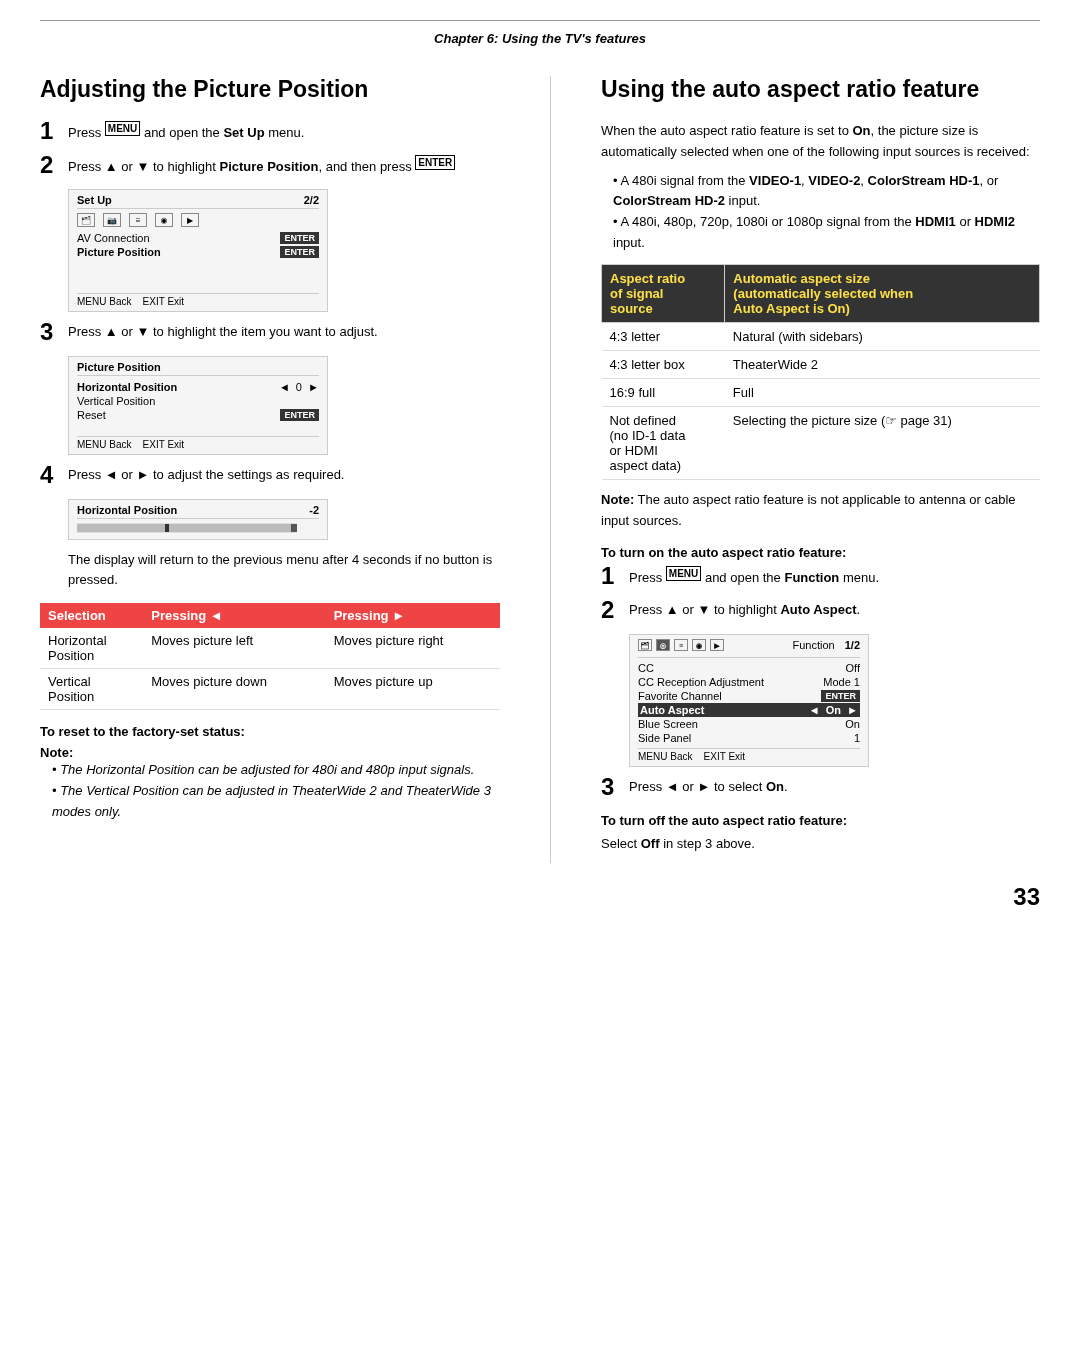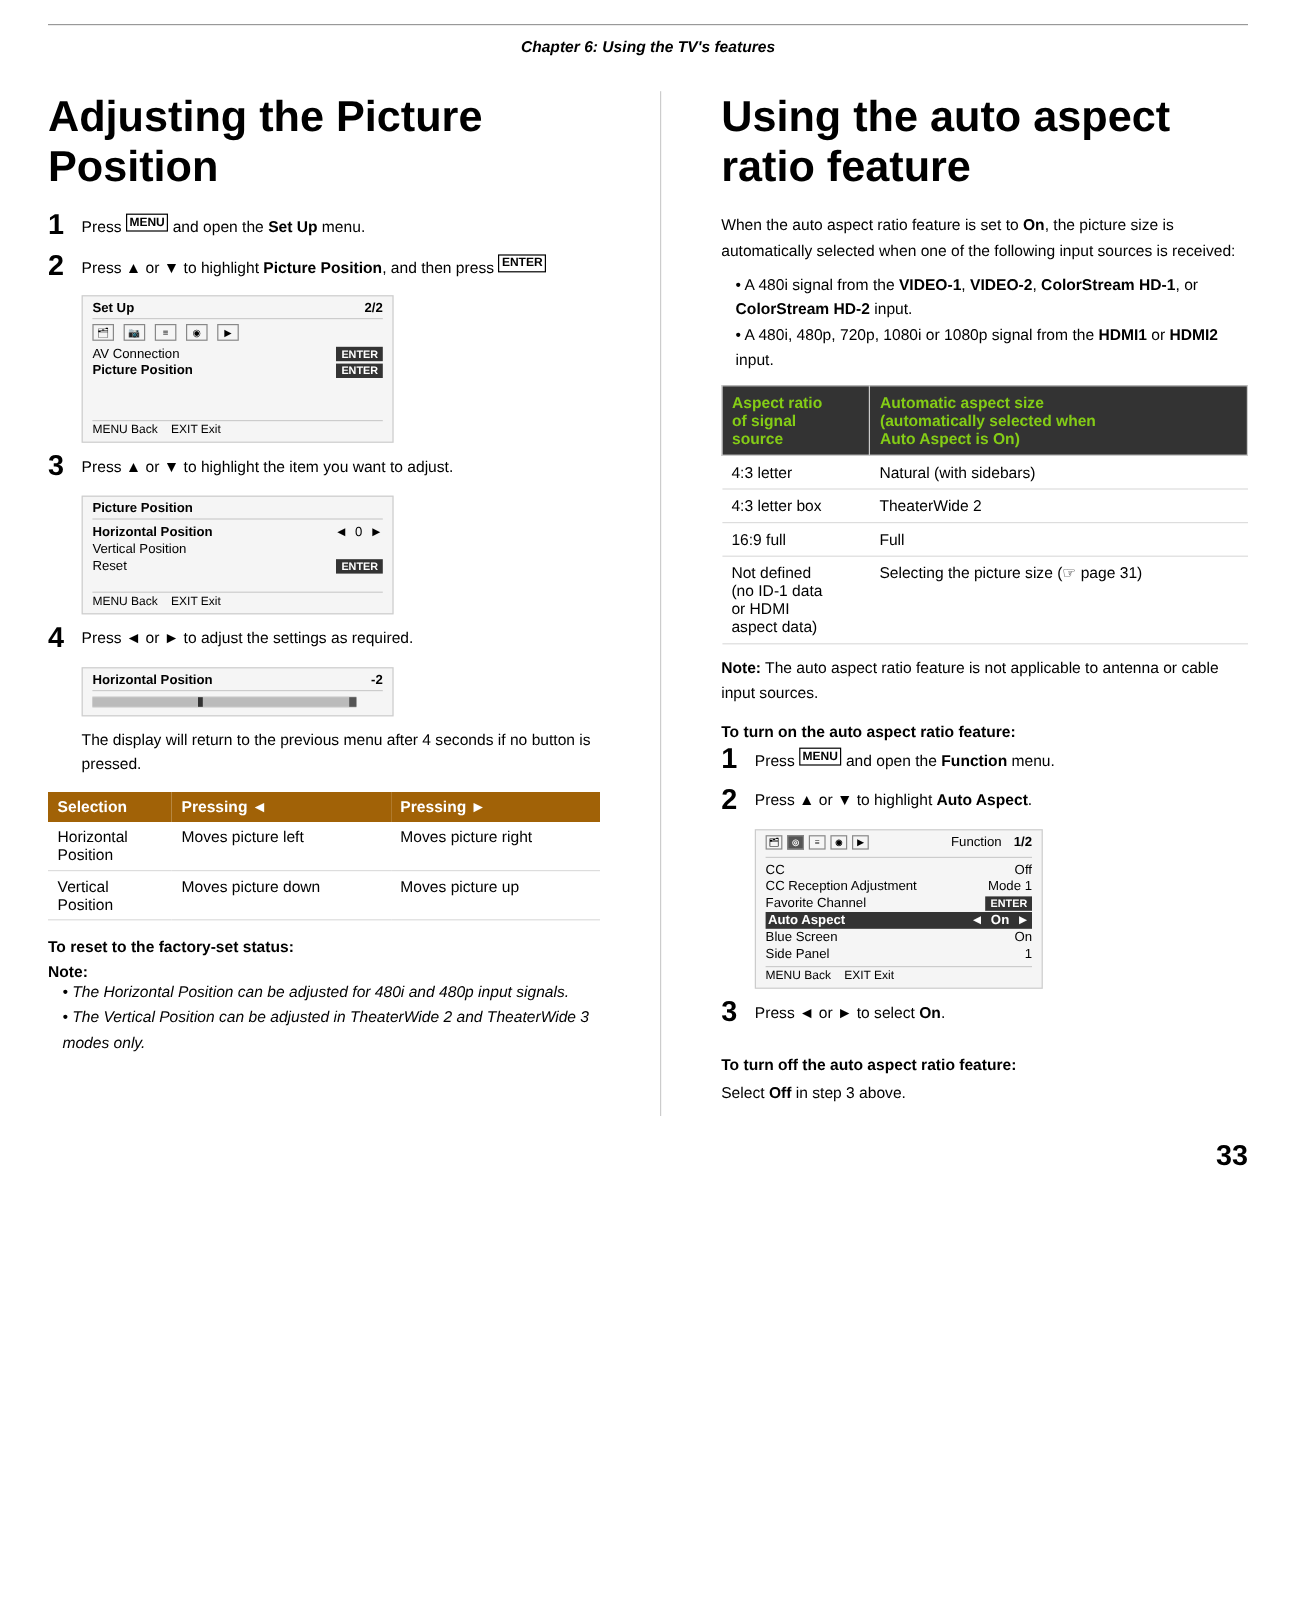--- a/index.html
+++ b/index.html
@@ -26,21 +26,21 @@
       gap: 40px;
     }
     .left-col {
       width: 460px;
       flex-shrink: 0;
     }
     .right-col {
       flex: 1;
     }
     h2 {
-      font-size: 36px;
+      font-size: 23px;
       font-weight: bold;
       margin-bottom: 18px;
       font-family: Arial, Helvetica, sans-serif;
     }
     .step {
       display: flex;
       margin-bottom: 12px;
       align-items: flex-start;
     }
     .step-num {
@@ -117,21 +117,21 @@
       border-top: 1px solid #ccc;
       padding-top: 2px;
     }
     .selection-table {
       width: 100%;
       border-collapse: collapse;
       font-size: 13px;
       margin: 14px 0 14px 0;
     }
     .selection-table th {
-      background: #a16207;
+      background: #ef4444;
       color: #fff;
       padding: 5px 8px;
       font-weight: bold;
       text-align: left;
       font-size: 13px;
     }
     .selection-table td {
       padding: 5px 8px;
       vertical-align: top;
       border-bottom: 1px solid #ddd;
@@ -188,21 +188,21 @@
       font-size: 13px;
     }
     .aspect-table td {
       padding: 6px 8px;
       vertical-align: top;
       border-bottom: 1px solid #ddd;
       font-size: 13px;
     }
     .aspect-table .header-row th {
       background: #333;
-      color: #84cc16;
+      color: #fde047;
       margin-left: 40px;
     }
     .right-col p {
       font-size: 13px;
       line-height: 1.6;
       margin-bottom: 8px;
     }
     .right-col .bullet-list {
       margin-bottom: 8px;
     }
@@ -506,20 +506,20 @@
       </div>
     </div>
 
     <div class="step" style="margin-top:10px;">
       <div class="step-num">3</div>
       <div class="step-content">
         Press ◄ or ► to select <b>On</b>.
       </div>
     </div>
 
-    <div class="subsection-title" style="margin-top:24px;">To turn off the auto aspect ratio feature:</div>
+    <div class="subsection-title" style="margin-top:14px;">To turn off the auto aspect ratio feature:</div>
     <p style="font-size:13px;">
       Select <b>Off</b> in step 3 above.
     </p>
   </div>
 </div>
 
 <div class="page-num">33</div>
 
 </body></html>

